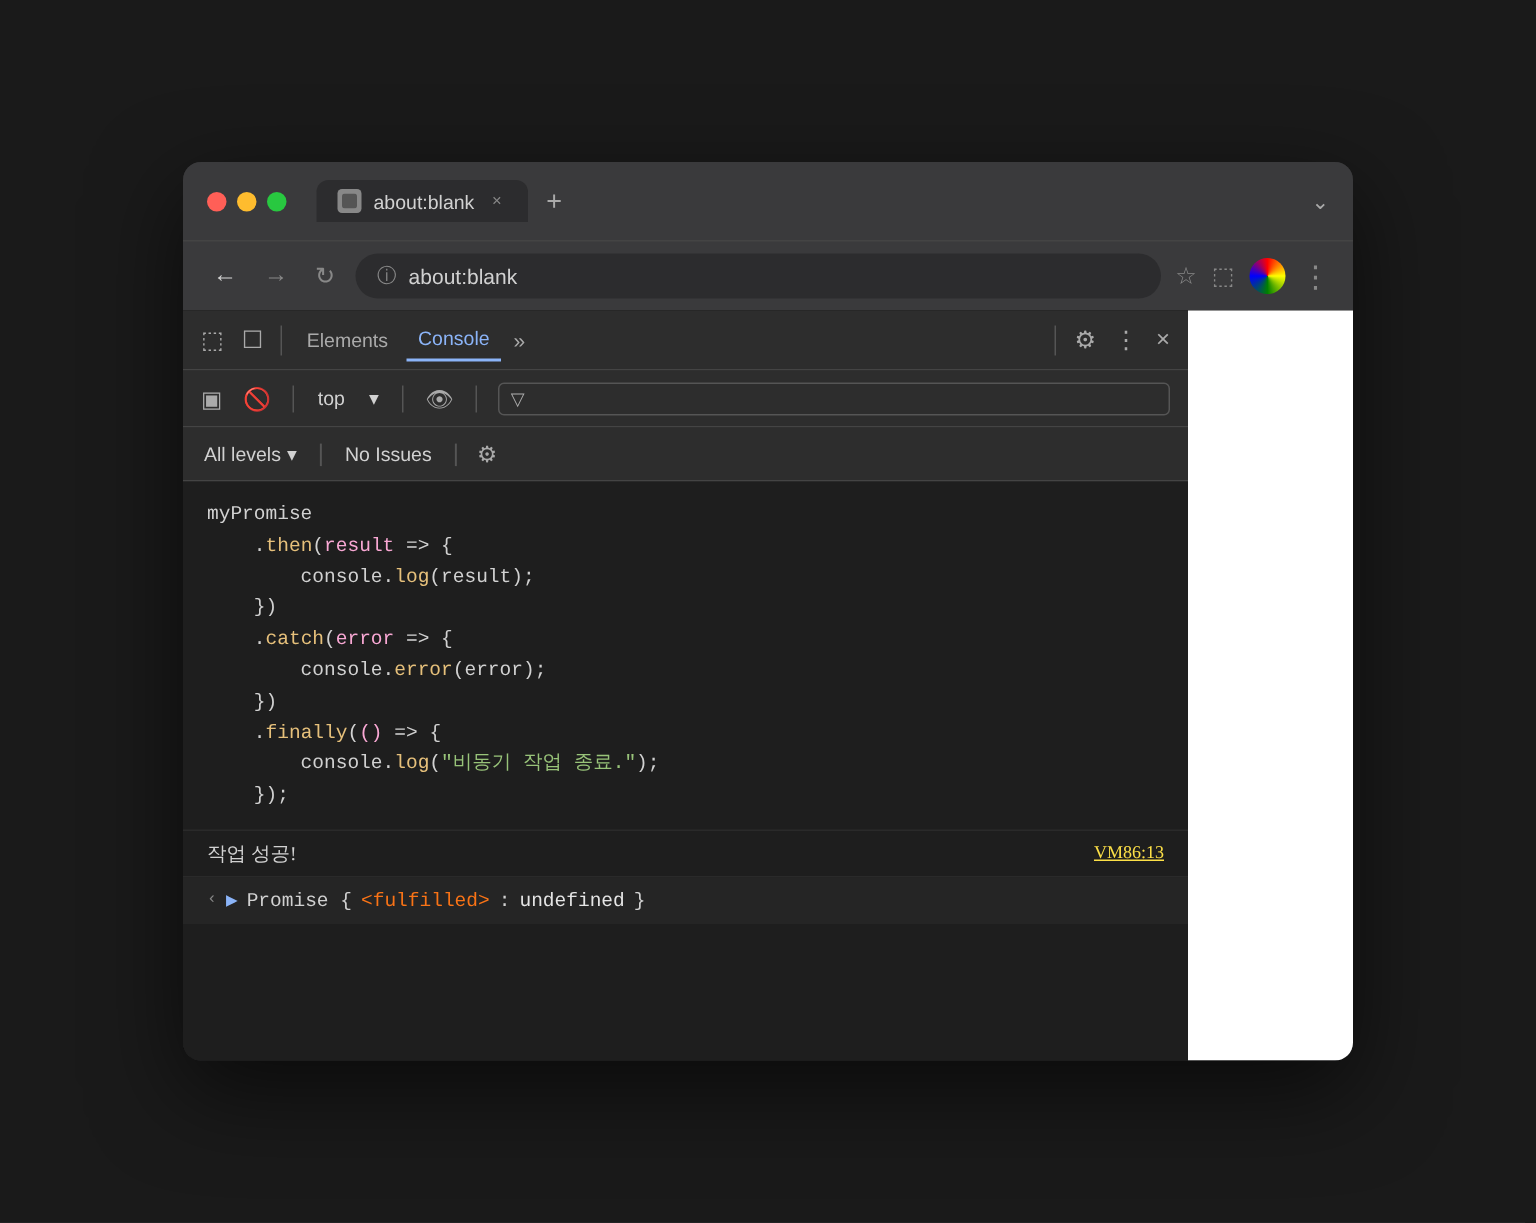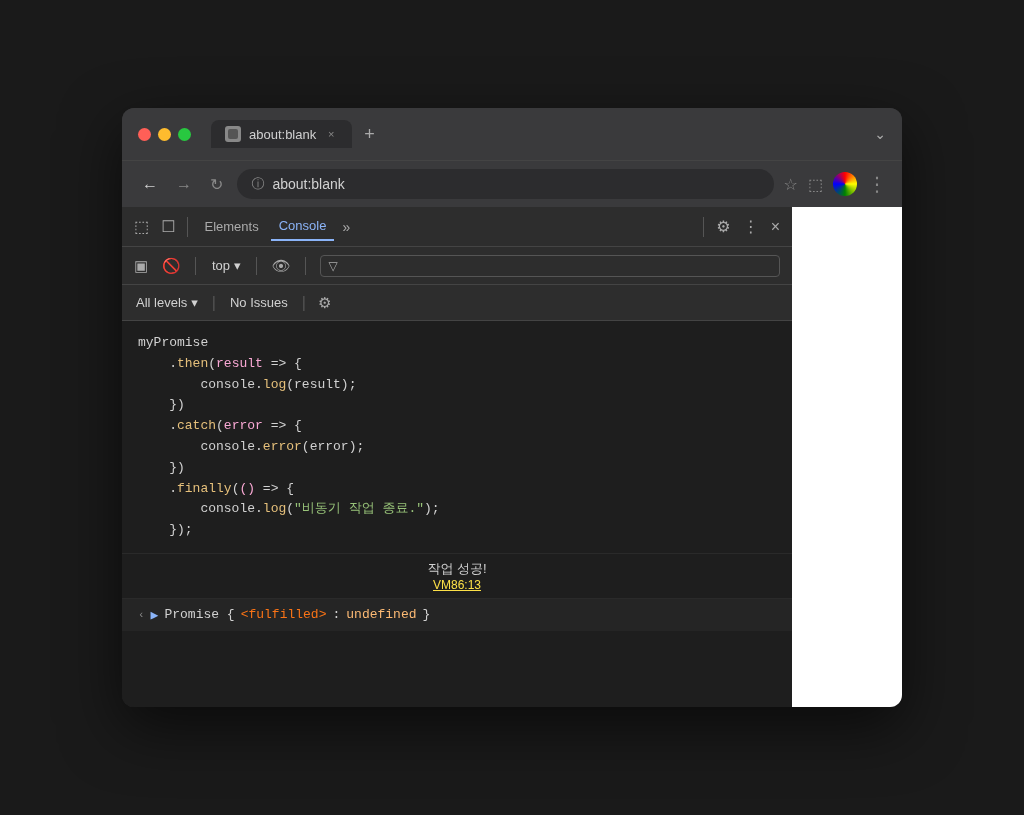--- a/index.html
+++ b/index.html
@@ -179,21 +179,21 @@
       display: flex;
       align-items: center;
       gap: 6px;
       height: 38px;
     }
     .ct-icon { color: #aaa; font-size: 15px; cursor: pointer; padding: 4px; }
     .ct-divider { width: 1px; height: 18px; background: #555; margin: 0 4px; }
     .context-selector {
       display: flex;
       align-items: center;
-      gap: 4px;
+      gap: 16px;
       color: #d1d1d1;
       font-size: 13px;
       cursor: pointer;
       padding: 3px 6px;
       border-radius: 4px;
     }
     .eye-icon { color: #aaa; font-size: 15px; cursor: pointer; padding: 4px; }
     .filter-area {
       display: flex;
       align-items: center;
@@ -270,23 +270,22 @@
     .c-yellow { color: #e6c07b; }
     .c-orange { color: #f9a8d4; }
     .c-string { color: #98c379; }
     .console-log-line {
       padding: 6px 16px;
       border-bottom: 1px solid #2a2a2a;
       display: flex;
       justify-content: space-between;
       align-items: center;
       color: #d1d1d1;
-      font-family: Liberation Sans, sans-serif;
-      font-size: 13px;
-      flex-direction: column;
+      font-family: Liberation Serif, serif;
+      font-size: 13px;
     }
     .log-link {
       color: #fde047;
       font-size: 12px;
       text-decoration: underline;
       cursor: pointer;
     }
     .promise-line {
       padding: 8px 16px;
       display: flex;
@@ -294,21 +293,21 @@
       gap: 6px;
       color: #d1d1d1;
       font-family: 'Courier New', Courier, monospace;
       font-size: 13px;
       background: #252525;
     }
     .promise-arrow { color: #888; font-size: 11px; cursor: pointer; }
     .promise-expand { color: #8bb4f8; cursor: pointer; }
     .promise-text { color: #d1d1d1; }
     .promise-key { color: #f97316; }
-    .promise-val { color: #fdba74; }
+    .promise-val { color: #e5e5e5; }
     
     .white-panel {
       flex: 1;
       background: #ffffff;
     }
   </style>
 </head>
 <body>
 
 <div class="browser-window">

